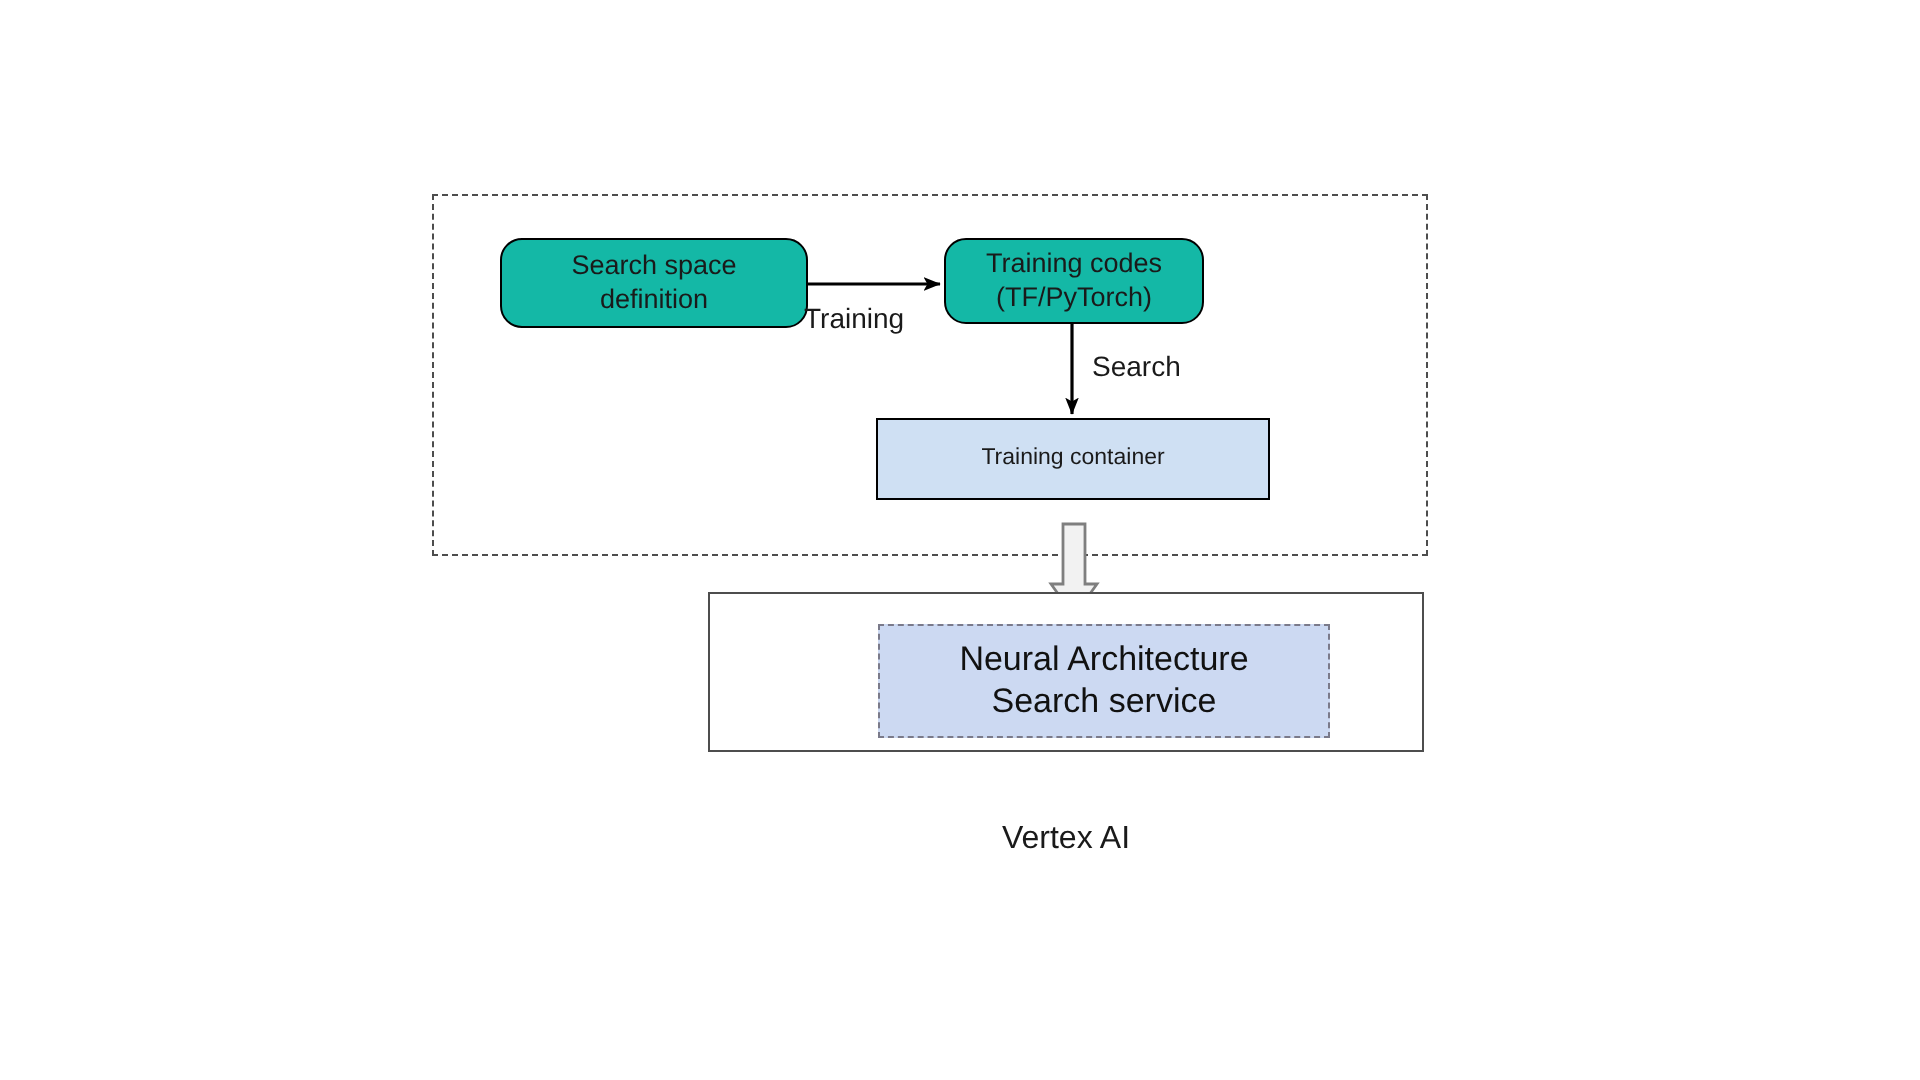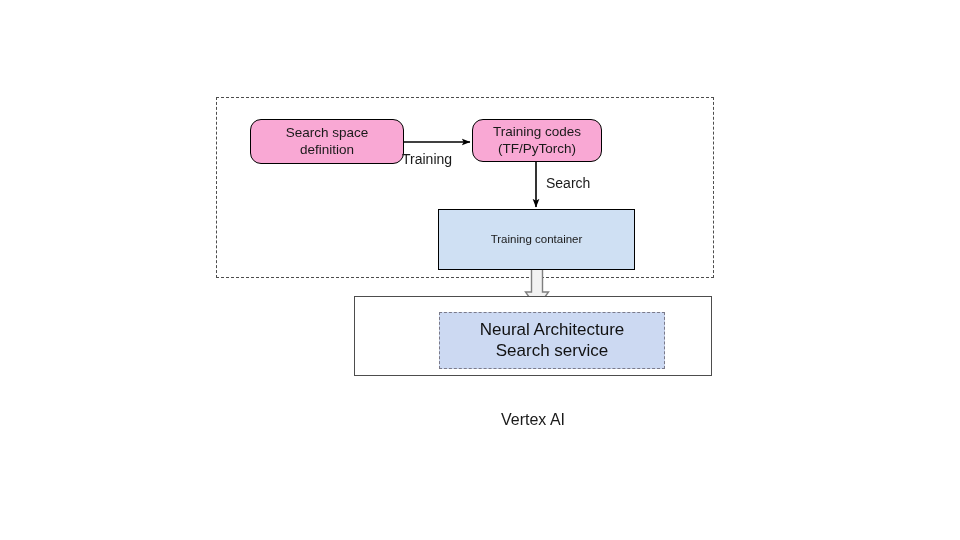--- a/index.html
+++ b/index.html
@@ -44,21 +44,21 @@
     height: 181px;
     box-sizing: border-box;
     border: 1.4px dashed #4d4d4d;
     background: transparent;
   }
 
   
   .rounded-box {
     border: 1.6px solid #000000;
     border-radius: 11px;
-    background: #f9a8d4;
+    background: #14b8a6;
     font-size: 13.5px;
     color: #1a1a1a;
   }
 
   #search-space-box {
     left: 250px;
     top: 119px;
     width: 154px;
     height: 45px;
   }
@@ -68,21 +68,21 @@
     top: 119px;
     width: 130px;
     height: 43px;
   }
 
   
   #training-container-box {
     left: 438px;
     top: 209px;
     width: 197px;
-    height: 61px;
+    height: 41px;
     border: 1.7px solid #000000;
     background: #cfe0f3;
     font-size: 11.5px;
     color: #1a1a1a;
   }
 
   
   .vertex-box {
     position: absolute;
     left: 354px;

